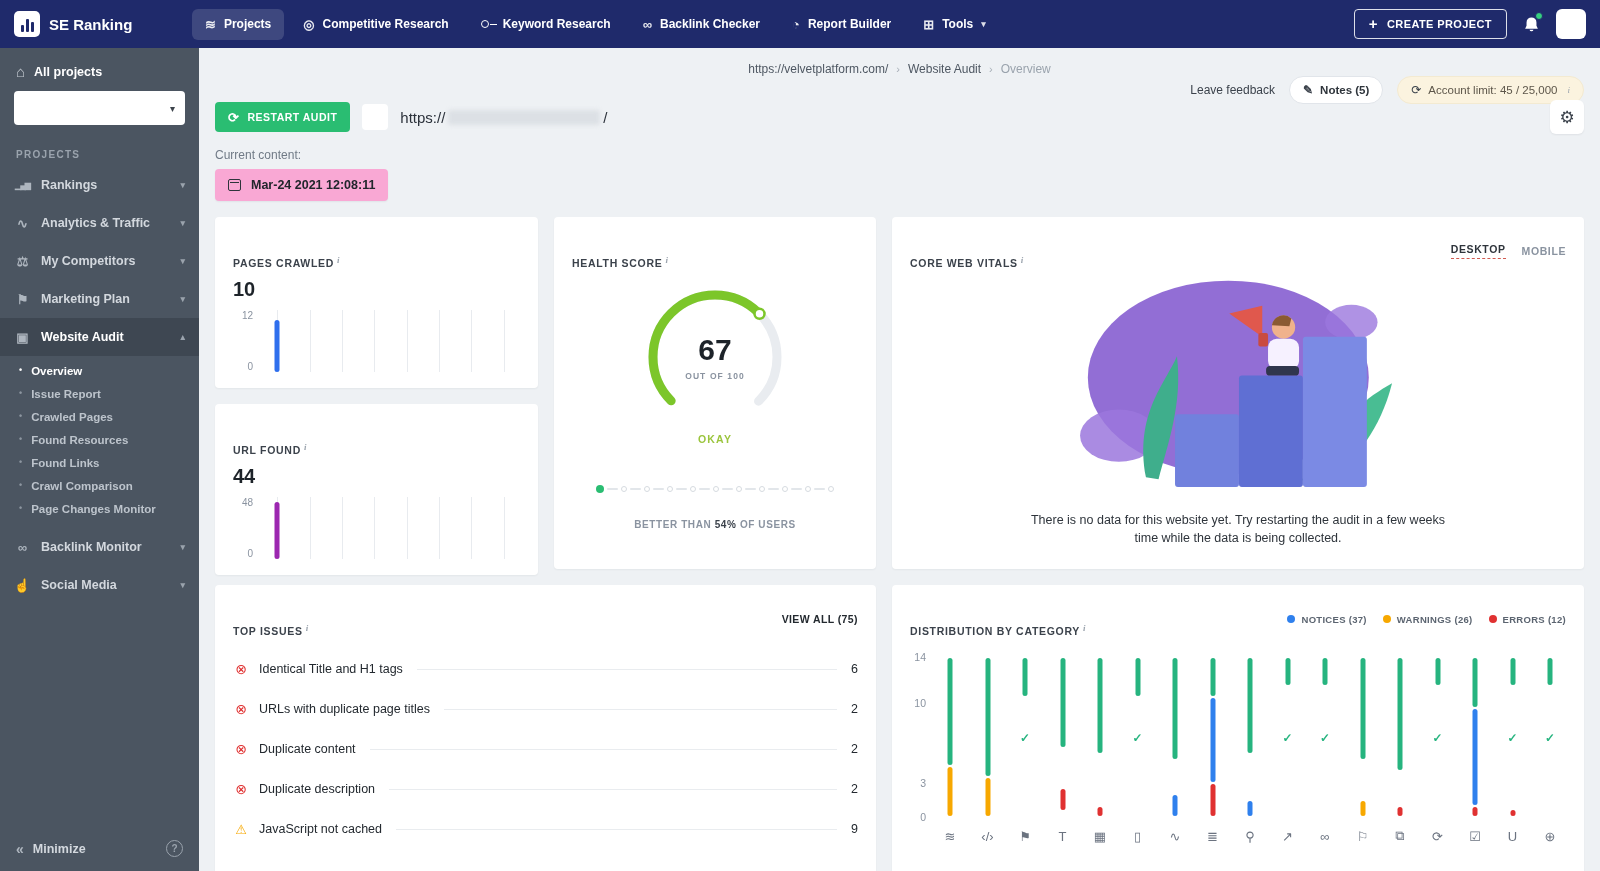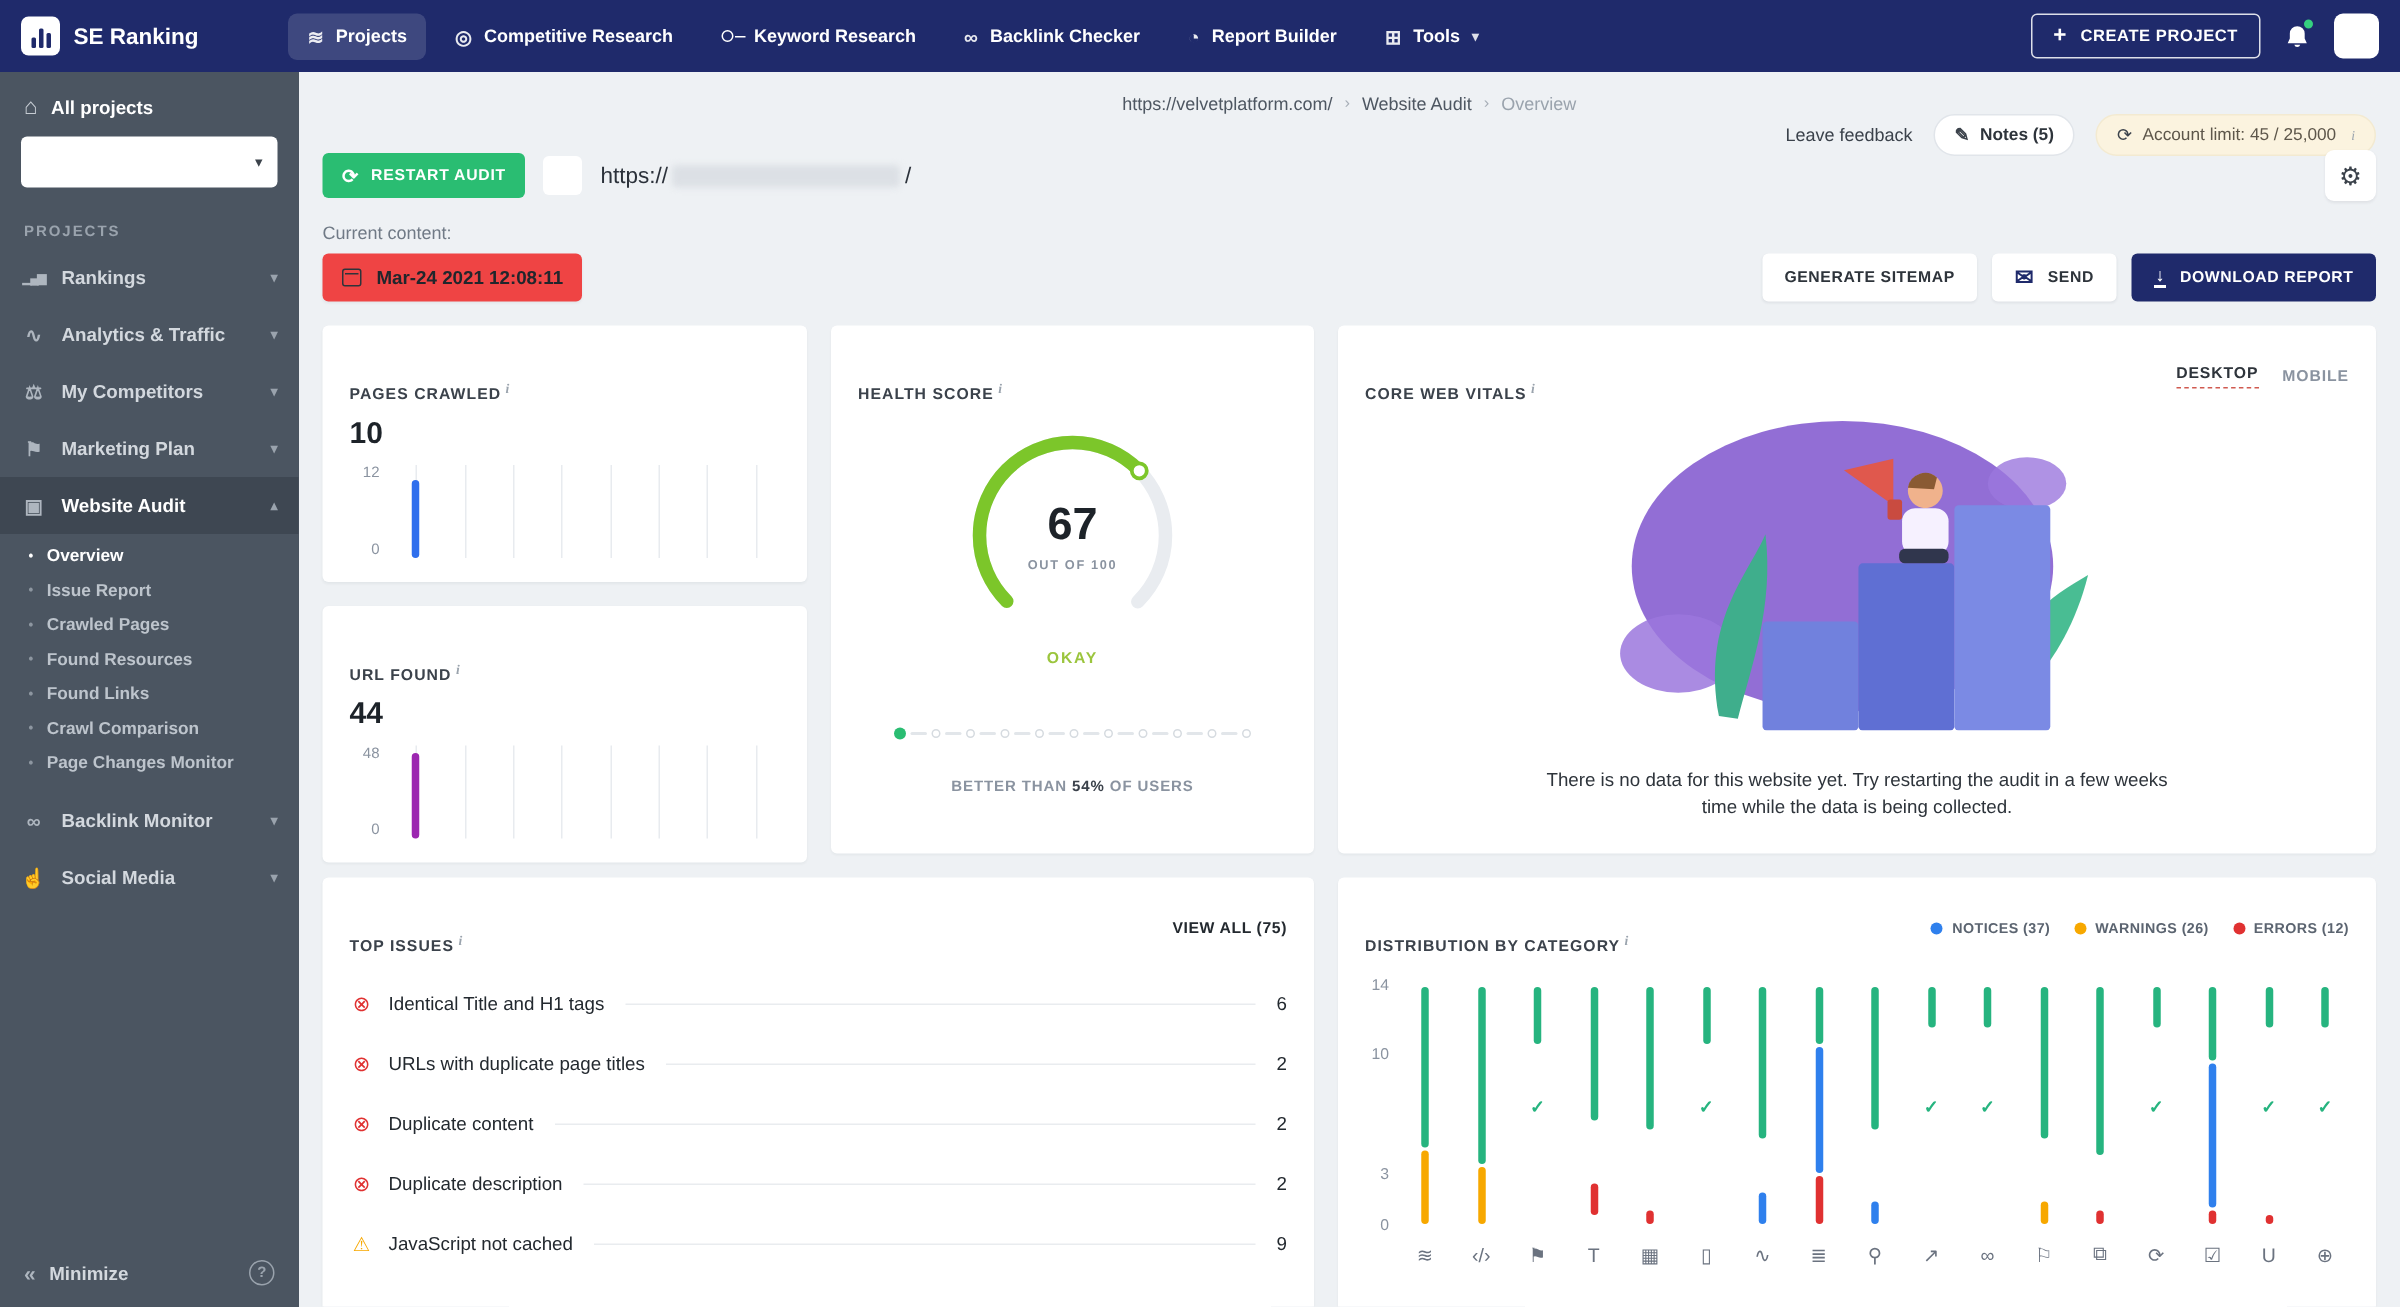--- a/index.html
+++ b/index.html
@@ -67,21 +67,21 @@
   .audit-row{display:flex;align-items:center;gap:12px;margin-top:10px;}
   .restart-btn{display:flex;align-items:center;gap:8px;background:#2abd72;color:#fff;font-size:10.5px;font-weight:bold;letter-spacing:.5px;border:none;border-radius:4px;height:30px;padding:0 13px;font-family:inherit;cursor:pointer;}
   .restart-icon{font-size:13px;}
   .fav-box{width:26px;height:26px;background:#fff;border-radius:4px;}
   .audit-url{display:flex;align-items:center;font-size:15px;color:#2b313a;}
   .url-blur{display:inline-block;width:152px;height:15px;background:#dcе0e5;background:#dce0e5;border-radius:3px;filter:blur(2px);margin:0 3px;}
   .gear-btn{margin-left:auto;width:34px;height:34px;background:#fff;border-radius:6px;display:flex;align-items:center;justify-content:center;font-size:17px;color:#3b424b;cursor:pointer;box-shadow:0 1px 2px rgba(24,32,45,.07);}
 
   .report-label{margin-top:14px;font-size:12px;color:#707a86;}
   .report-row{display:flex;align-items:center;margin-top:7px;}
-  .date-box{display:flex;align-items:center;gap:10px;background:#ef4444;border-radius:4px;height:32px;padding:0 13px;font-size:12.5px;font-weight:bold;color:#21262c;cursor:pointer;box-shadow:0 1px 2px rgba(24,32,45,.06);}
+  .date-box{display:flex;align-items:center;gap:10px;background:#f9a8d4;border-radius:4px;height:32px;padding:0 13px;font-size:12.5px;font-weight:bold;color:#21262c;cursor:pointer;box-shadow:0 1px 2px rgba(24,32,45,.06);}
   .cal-icon{width:13px;height:12px;border:1.6px solid #2e343b;border-radius:2px;position:relative;}
   .cal-icon::before{content:"";position:absolute;top:1.5px;left:1px;right:1px;height:1.6px;background:#2e343b;}
   .report-actions{margin-left:auto;display:flex;gap:10px;}
   .white-btn{display:flex;align-items:center;gap:9px;background:#fff;border:none;border-radius:4px;height:32px;padding:0 15px;font-size:10.5px;font-weight:bold;letter-spacing:.4px;color:#2e343b;font-family:inherit;cursor:pointer;box-shadow:0 1px 2px rgba(24,32,45,.08);}
   .send-icon{color:#1f2a6b;font-size:15px;}
   .navy-btn{display:flex;align-items:center;gap:9px;background:#1f2a6b;border:none;border-radius:4px;height:32px;padding:0 15px;font-size:10.5px;font-weight:bold;letter-spacing:.4px;color:#fff;font-family:inherit;cursor:pointer;}
   .dl-icon{display:inline-block;border-bottom:2px solid #fff;padding:0 1px 1px;font-size:12px;line-height:11px;}
 
   
   .grid{display:grid;grid-template-columns:323px 322px 1fr;grid-template-rows:352px 330px;gap:16px;margin-top:16px;}
@@ -320,33 +320,20 @@
       <span>/</span>
     </span>
     <span class="gear-btn">⚙</span>
   </div>
 
   <div class="report-label">Current content:</div>
   <div class="report-row">
     <div class="date-box">
       <span class="cal-icon"></span>
       <span>Mar-24 2021 12:08:11</span>
-    </div>
-    <div class="report-actions">
-      <button class="white-btn">
-        <span>GENERATE SITEMAP</span>
-      </button>
-      <button class="white-btn">
-        <span class="send-icon">✉</span>
-        <span>SEND</span>
-      </button>
-      <button class="navy-btn">
-        <span class="dl-icon">↓</span>
-        <span>DOWNLOAD REPORT</span>
-      </button>
     </div>
   </div>
 
   <div class="grid">
 
     <div class="col-stack">
       <div class="card stat-card">
         <div class="card-title"><span>PAGES CRAWLED</span><span class="sup-i">i</span></div>
         <div class="stat-value">10</div>
         <div class="mini-chart">

